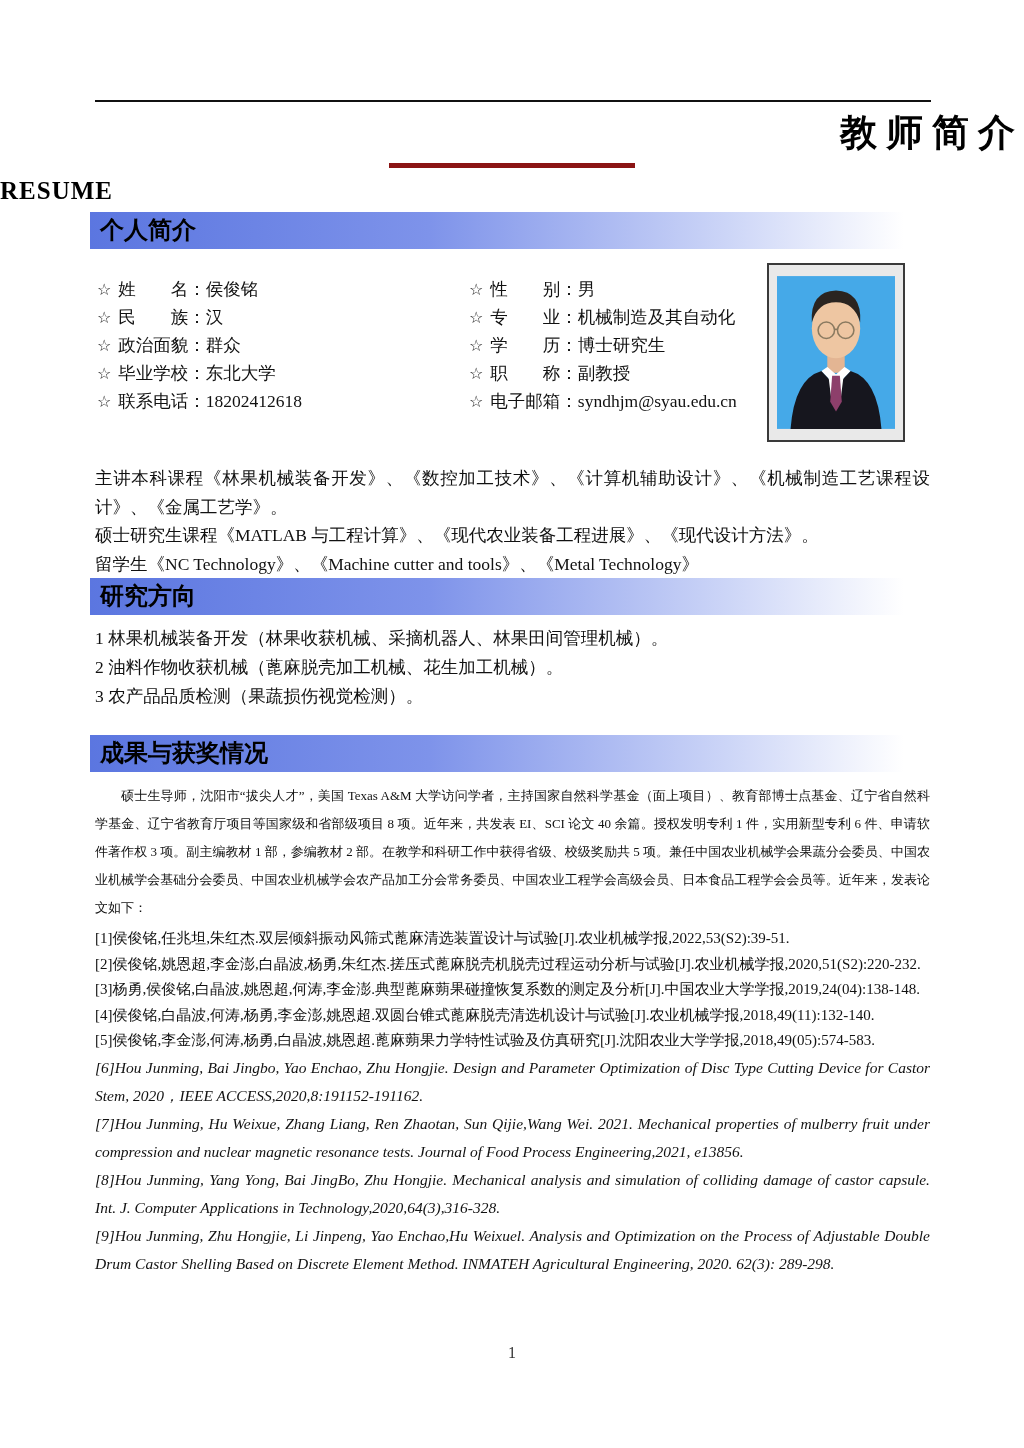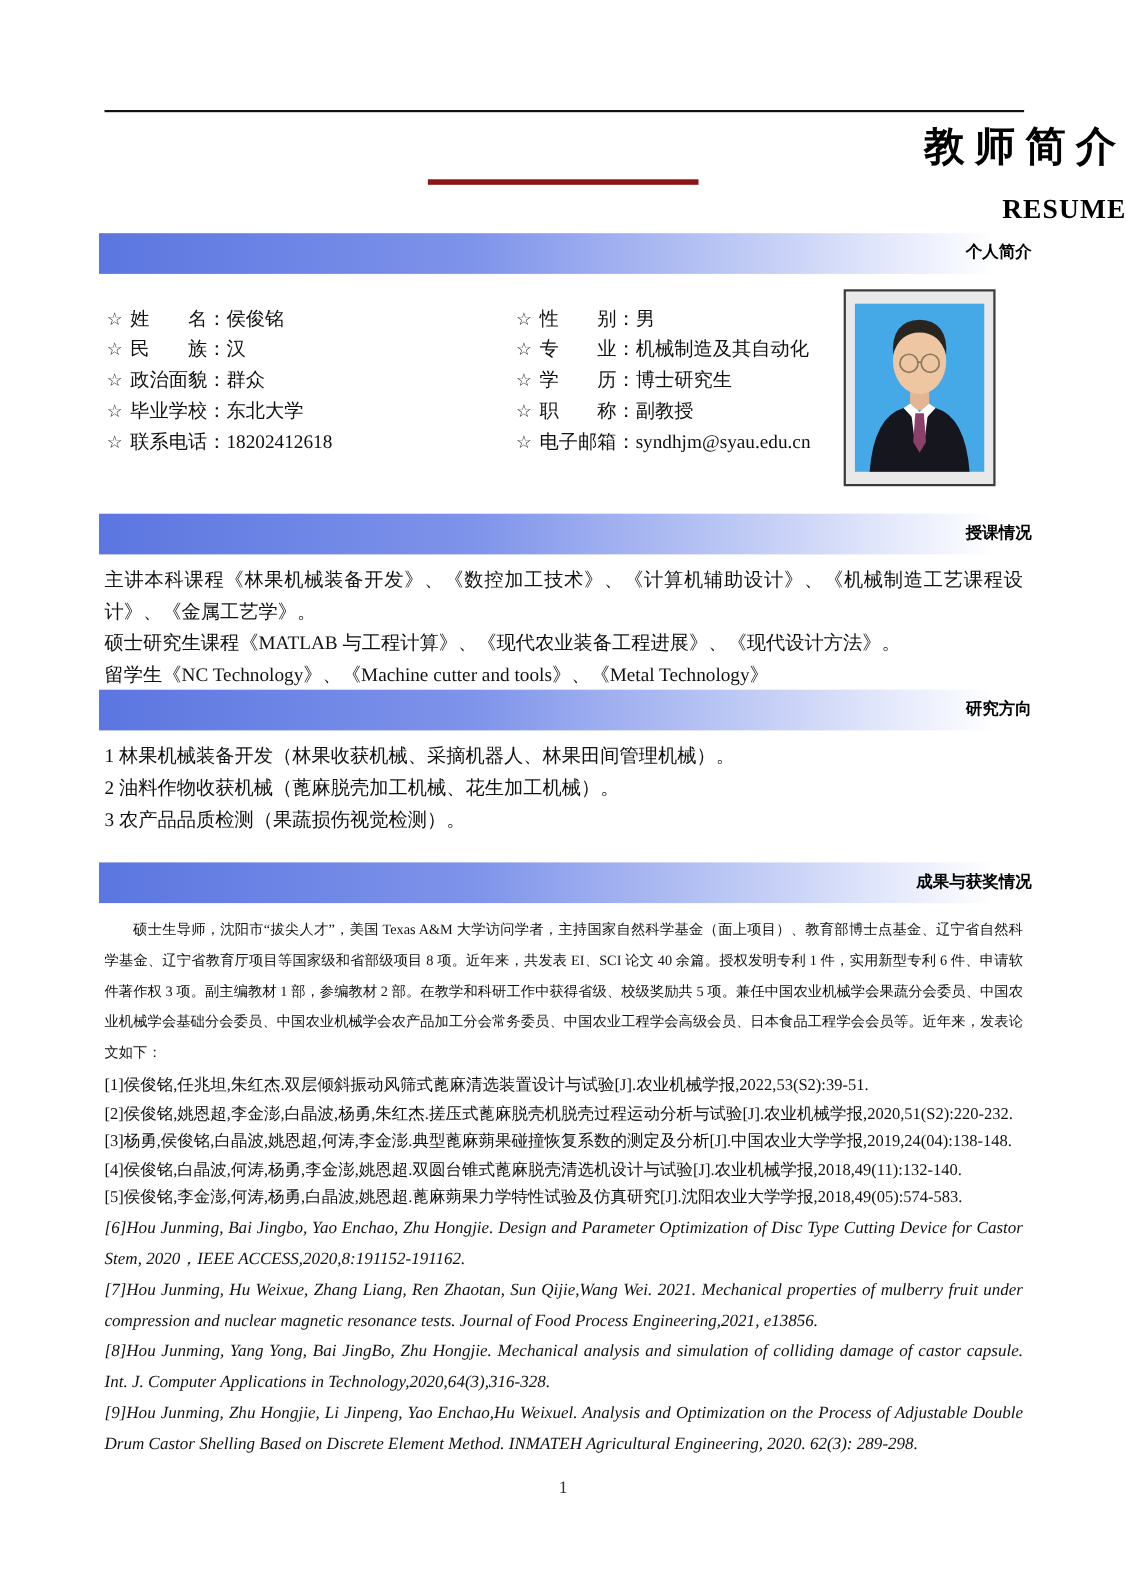--- a/index.html
+++ b/index.html
@@ -29,36 +29,35 @@
     color: #000;
   }
   .title-underline {
     width: 246px;
     height: 5px;
     background: #8b1414;
     margin: 5px auto 0 auto;
   }
   .page-subtitle {
     margin: 9px 0 7px 0;
-    text-align: right;
+    text-align: left;
     font-size: 25px;
     font-weight: bold;
     letter-spacing: 1px;
     color: #000;
   }
   .band {
     height: 37px;
     line-height: 37px;
     margin: 0 86px 0 90px;
     padding-left: 10px;
     background: linear-gradient(to right, #5b76e0 0%, #7e93ea 40%, #ccd5f7 75%, #ffffff 96%);
-    font-size: 15px;
+    font-size: 24px;
     font-weight: bold;
     color: #000;
-    text-align: right;
   }
   .personal-row {
     position: relative;
     height: 206px;
     margin: 0 94px 0 97px;
     padding-top: 26px;
   }
   .info-grid {
     display: grid;
     grid-template-columns: 372px 300px;
@@ -165,23 +164,20 @@
           <circle cx="71" cy="56" r="8.5" fill="none" stroke="#8a7a60" stroke-width="1.6"></circle>
           <line x1="59.5" y1="55" x2="62.5" y2="55" stroke="#8a7a60" stroke-width="1.6"></line>
           <path d="M14 158 Q18 106 46 98 L61 114 L76 98 Q104 106 108 158 Z" fill="#16161e"></path>
           <path d="M46 98 L61 114 L76 98 L70 94 L61 102 L52 94 Z" fill="#ffffff"></path>
           <path d="M52 94 L61 102 L70 94 L66 126 L61 138 L56 126 Z" fill="#ffffff"></path>
           <path d="M57 103 L65 103 L67 130 L61 140 L55 130 Z" fill="#8d3f6b"></path>
         </svg>
       </div>
     </div>
 
-    <div class="band band-teaching">
-      <span>授课情况</span>
-    </div>
     <div class="section-body teaching-block">
       <p class="para">主讲本科课程《林果机械装备开发》、《数控加工技术》、《计算机辅助设计》、《机械制造工艺课程设计》、《金属工艺学》。</p>
       <p class="para">硕士研究生课程《MATLAB 与工程计算》、《现代农业装备工程进展》、《现代设计方法》。</p>
       <p class="para">留学生《NC Technology》、《Machine cutter and tools》、《Metal Technology》</p>
     </div>
 
     <div class="band">
       <span>研究方向</span>
     </div>
     <div class="section-body research-block">

